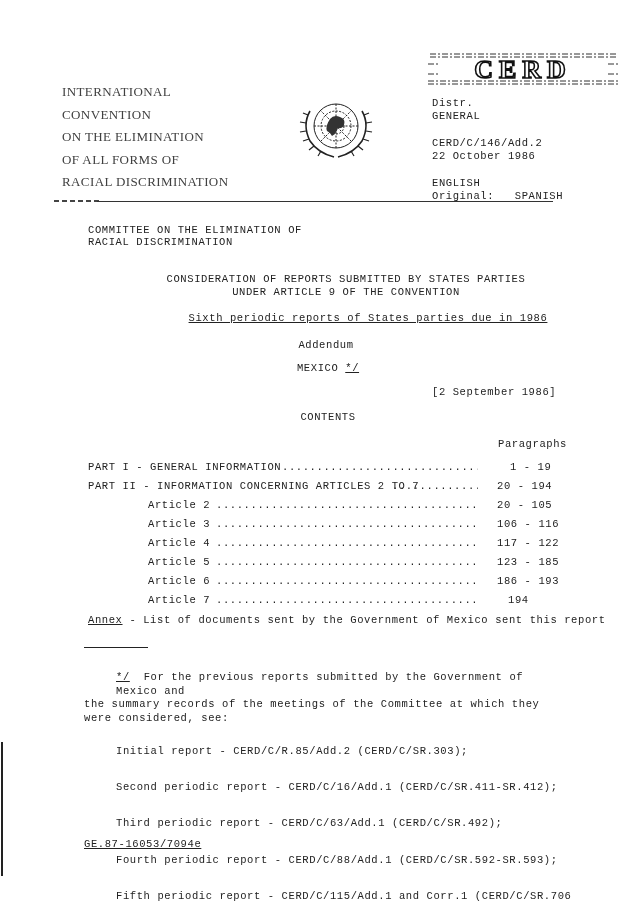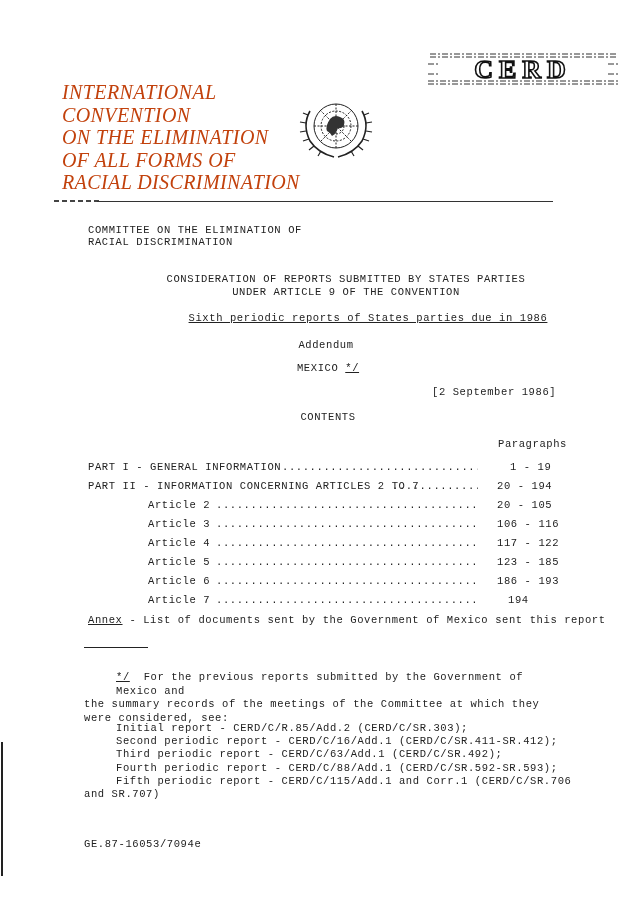--- a/index.html
+++ b/index.html
@@ -1,19 +1,19 @@
 <!DOCTYPE html>
 <html><head>
 <meta charset="utf-8">
 <style>
   html, body { margin: 0; padding: 0; background: #ffffff; }
   body { width: 640px; height: 920px; position: relative; overflow: hidden; color: #1a1a1a; }
   .page { position: absolute; left: 0; top: 0; width: 640px; height: 920px; background: #fff; }
   .mono { font-family: "Liberation Mono", "DejaVu Sans Mono", monospace; font-size: 10.5px; letter-spacing: 0.6px; color: #222; }
-  .serif-it { font-family: "Liberation Serif", "DejaVu Serif", serif; font-style: italic; font-size: 20px; line-height: 22.5px; color: #c2410c; letter-spacing: 0.4px; }
+  .serif-it { font-family: "Liberation Serif", "DejaVu Serif", serif; font-size: 13px; line-height: 22.5px; color: #404040; letter-spacing: 0.4px; }
 
   
   .conv-title { position: absolute; left: 62px; top: 81px; }
   .conv-title div { white-space: nowrap; }
 
   
   .emblem { position: absolute; left: 292px; top: 93px; width: 88px; height: 72px; }
 
   
   .cerd-logo { position: absolute; left: 428px; top: 52px; width: 190px; height: 34px; }
@@ -48,23 +48,23 @@
 
   .annex { position: absolute; left: 88px; top: 614px; white-space: nowrap; }
   .annex u { text-decoration: underline; }
 
   .fn-rule { position: absolute; left: 84px; top: 647px; width: 64px; height: 1px; background: #222; }
   .footnote { position: absolute; left: 84px; top: 671px; width: 480px; line-height: 13.5px; }
   .footnote .indent { padding-left: 32px; }
   .footnote u { text-decoration: underline; }
 
   .prev-list { position: absolute; left: 116px; top: 722px; line-height: 13.2px; }
-  .prev-list div { white-space: nowrap; }
-
-  .job-no { position: absolute; left: 84px; top: 838px; }
+  .prev-list div { white-space: nowrap; margin-top: 23px; }
+
+  .job-no { position: absolute; left: 84px; top: 838px; text-decoration: underline; }
   .margin-bar { position: absolute; left: 1px; top: 742px; width: 2px; height: 134px; background: #222; }
 </style>
 </head>
 <body>
 
 <div class="page">
 
   <div class="conv-title serif-it">
     <div>INTERNATIONAL</div>
     <div>CONVENTION</div>
@@ -115,20 +115,32 @@
         <line x1="0" y1="32" x2="190" y2="32"></line>
         <line x1="0" y1="12" x2="10" y2="12"></line>
           <line x1="0" y1="22" x2="10" y2="22"></line>
         <line x1="180" y1="12" x2="190" y2="12"></line>
           <line x1="180" y1="22" x2="190" y2="22"></line>
       </g>
       <text x="95" y="26" text-anchor="middle" font-family="Liberation Serif, DejaVu Serif, serif" font-size="26" font-weight="bold" fill="#fff" stroke="#111" stroke-width="1.6" letter-spacing="6">CERD</text>
     </svg>
   </div>
 
+  <div class="meta mono">
+    <div>Distr.</div>
+    <div>GENERAL</div>
+    <div class="gap"></div>
+    <div>CERD/C/146/Add.2</div>
+    <div>22 October 1986</div>
+    <div class="gap"></div>
+    <div>ENGLISH</div>
+    <div>
+      <span>Original:</span>&nbsp;&nbsp;&nbsp;<span>SPANISH</span>
+    </div>
+  </div>
 
   <div class="header-rule-dash"></div>
   <div class="header-rule"></div>
 
   <div class="committee mono">
     <div>COMMITTEE ON THE ELIMINATION OF</div>
     <div>RACIAL DISCRIMINATION</div>
   </div>
 
   <div class="centered consideration mono">

